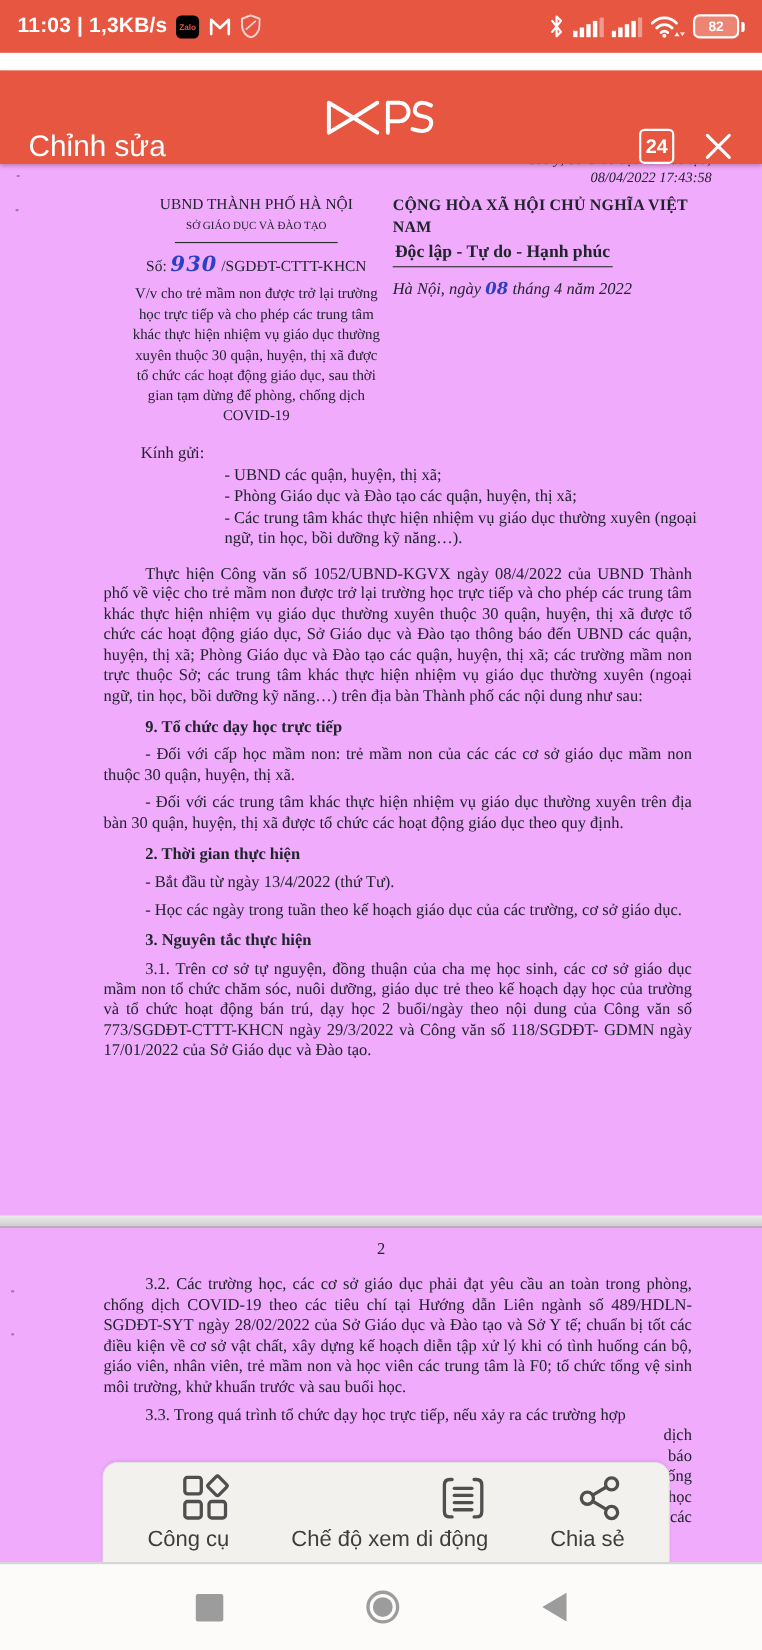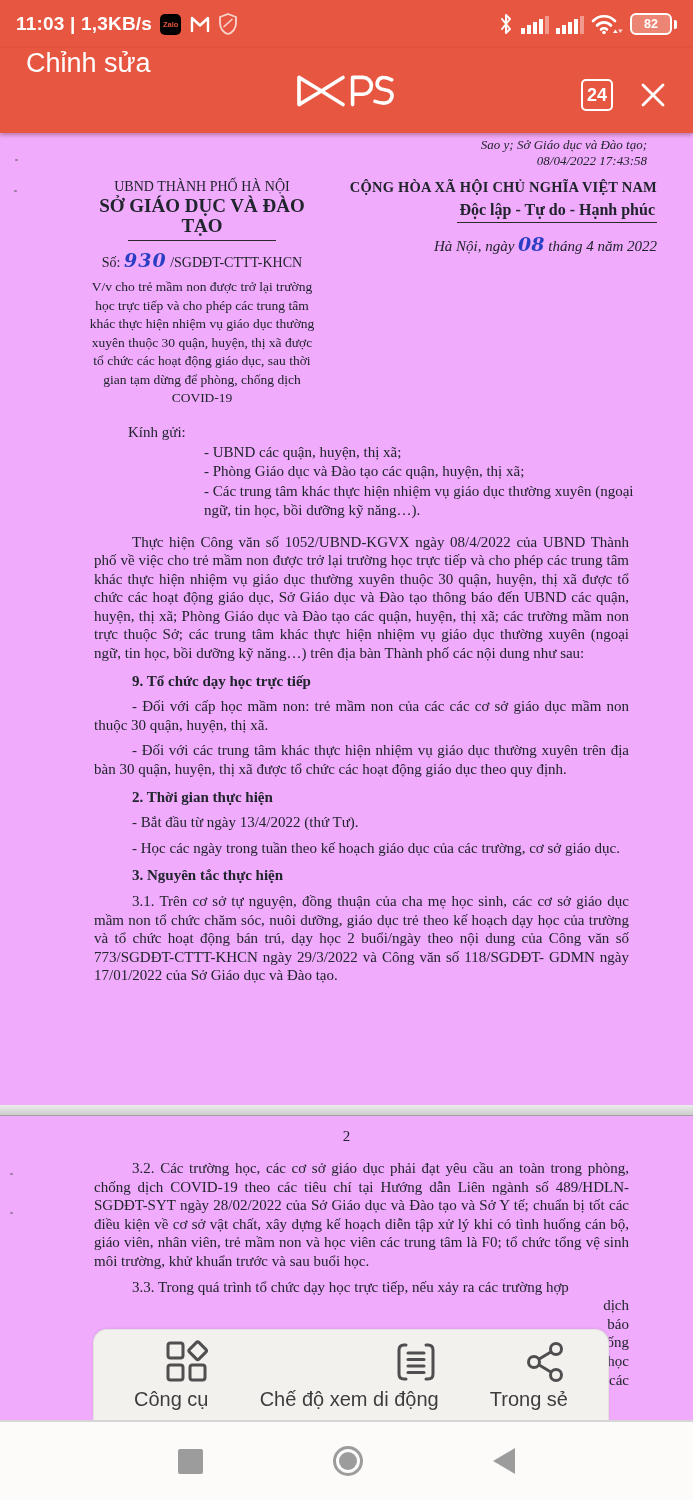--- a/index.html
+++ b/index.html
@@ -14,50 +14,50 @@
   .zalo-badge{width:21px;height:21px;background:#000000;border-radius:5px;color:#e75640;
               font-size:7.5px;font-weight:bold;display:flex;align-items:center;justify-content:center;}
   .sb-right{margin-left:auto;display:flex;align-items:center;gap:7px;}
   .battery{position:relative;width:42px;height:22px;border:2px solid #fff;border-radius:6px;
            box-sizing:border-box;display:flex;align-items:center;justify-content:center;
            background:rgba(255,255,255,.28);}
   .battery .pct{font-size:12.5px;font-weight:bold;color:#fff;}
   .battery-nub{width:3px;height:9px;background:#fff;border-radius:0 2px 2px 0;margin-left:-5px;}
 
   
-  .app-bar{position:absolute;top:48px;left:0;right:0;height:85px;background:#e75640;
-           display:flex;align-items:flex-start;padding:0 26px;box-sizing:border-box;color:#fff;
-           box-shadow:0 2px 4px rgba(80,20,10,.35);z-index:3;flex-direction:column;}
+  .app-bar{position:absolute;top:64px;left:0;right:0;height:85px;background:#e75640;
+           display:flex;align-items:flex-end;padding:0 26px;box-sizing:border-box;color:#fff;
+           box-shadow:0 2px 4px rgba(80,20,10,.35);z-index:3;}
   .ab-title{font-size:27px;font-weight:400;}
   .wps-logo{position:absolute;left:50%;top:50%;transform:translate(-50%,-50%);}
   .ab-right{margin-left:auto;display:flex;align-items:center;gap:26px;}
   .page-indicator{width:32px;height:32px;border:2.5px solid #fff;border-radius:5px;
                   box-sizing:border-box;font-size:18px;font-weight:600;color:#fff;
                   display:flex;align-items:center;justify-content:center;}
 
   
   .doc-area{position:absolute;top:133px;left:0;right:0;bottom:80px;background:#f0abfc;overflow:hidden;
             font-family:"Liberation Serif","DejaVu Serif",serif;color:#20242c;}
   .page1{height:972px;overflow:hidden;}
   .page-gap{height:10px;background:linear-gradient(#ececec,#cdcdcd);border-bottom:1px solid #9f9f9f;}
   .page2{height:295px;overflow:hidden;}
 
   .stamp{margin:4px 46px 0 0;text-align:right;font-style:italic;font-size:13px;line-height:16px;}
 
-  .doc-header{display:flex;margin-top:8px;padding:0 36px 0 86px;}
+  .doc-header{display:flex;margin-top:8px;padding:0 48px 0 86px;margin-left:31px;}
   .hdr-left{width:232px;text-align:center;flex:none;}
   .hl-1{font-size:14px;line-height:19px;}
-  .hl-2{font-size:19px;line-height:20px;font-weight:bold;}
+  .hl-2{font-size:10px;line-height:20px;font-weight:normal;}
   .hl-underline{width:148px;border-top:1.5px solid #2a2a2a;margin:4px auto 7px auto;}
   .hl-number{font-size:14px;line-height:24px;white-space:nowrap;}
   .hand{color:#2b3fc4;font-style:italic;font-weight:bold;font-family:"DejaVu Serif",serif;}
   .hand-930{font-size:19px;letter-spacing:1px;}
-  .hand-08{font-size:19px;}
+  .hand-08{font-size:15px;}
   .hl-subject{font-size:13.5px;line-height:18.5px;margin-top:3px;}
-  .hdr-right{flex:1;text-align:right;padding-left:8px;}
+  .hdr-right{flex:1;text-align:left;padding-left:8px;}
   .hr-1{font-size:14.5px;font-weight:bold;line-height:20px;letter-spacing:.2px;}
   .hr-2{display:inline-block;font-size:16px;font-weight:bold;border-bottom:1.5px solid #2a2a2a;
         padding:2px 2px 3px 2px;margin-top:2px;}
   .hr-date{font-style:italic;font-size:15px;margin-top:10px;}
 
   .salutation{margin:16px 0 0 128px;font-size:15px;}
   .recipients{margin:2px 56px 0 204px;font-size:15px;line-height:19.5px;}
   .doc-body{margin:12px 64px 0 94px;font-size:15px;line-height:18.6px;text-align:justify;}
   .doc-body p{margin:7px 0 0 0;text-indent:38px;}
   .doc-body p.hd{font-weight:bold;margin-top:9px;}
@@ -255,21 +255,21 @@
     <div class="tool-item">
       <svg width="44" height="44" viewBox="0 0 44 44">
         <g fill="none" stroke="#4f4f4f" stroke-width="3">
           <circle cx="32" cy="9" r="5.5"></circle>
           <circle cx="10" cy="22" r="5.5"></circle>
           <circle cx="32" cy="35" r="5.5"></circle>
           <path d="M27.2,11.8 L14.8,19.2"></path>
           <path d="M14.8,24.8 L27.2,32.2"></path>
         </g>
       </svg>
-      <span class="tool-label">Trong sẻ</span>
+      <span class="tool-label">Chia sẻ</span>
     </div>
   </div>
 
   <div class="nav-bar">
     <div class="nav-square"></div>
     <div class="nav-circle">
         <div class="inner"></div>
       </div>
     <div class="nav-triangle"></div>
   </div>

